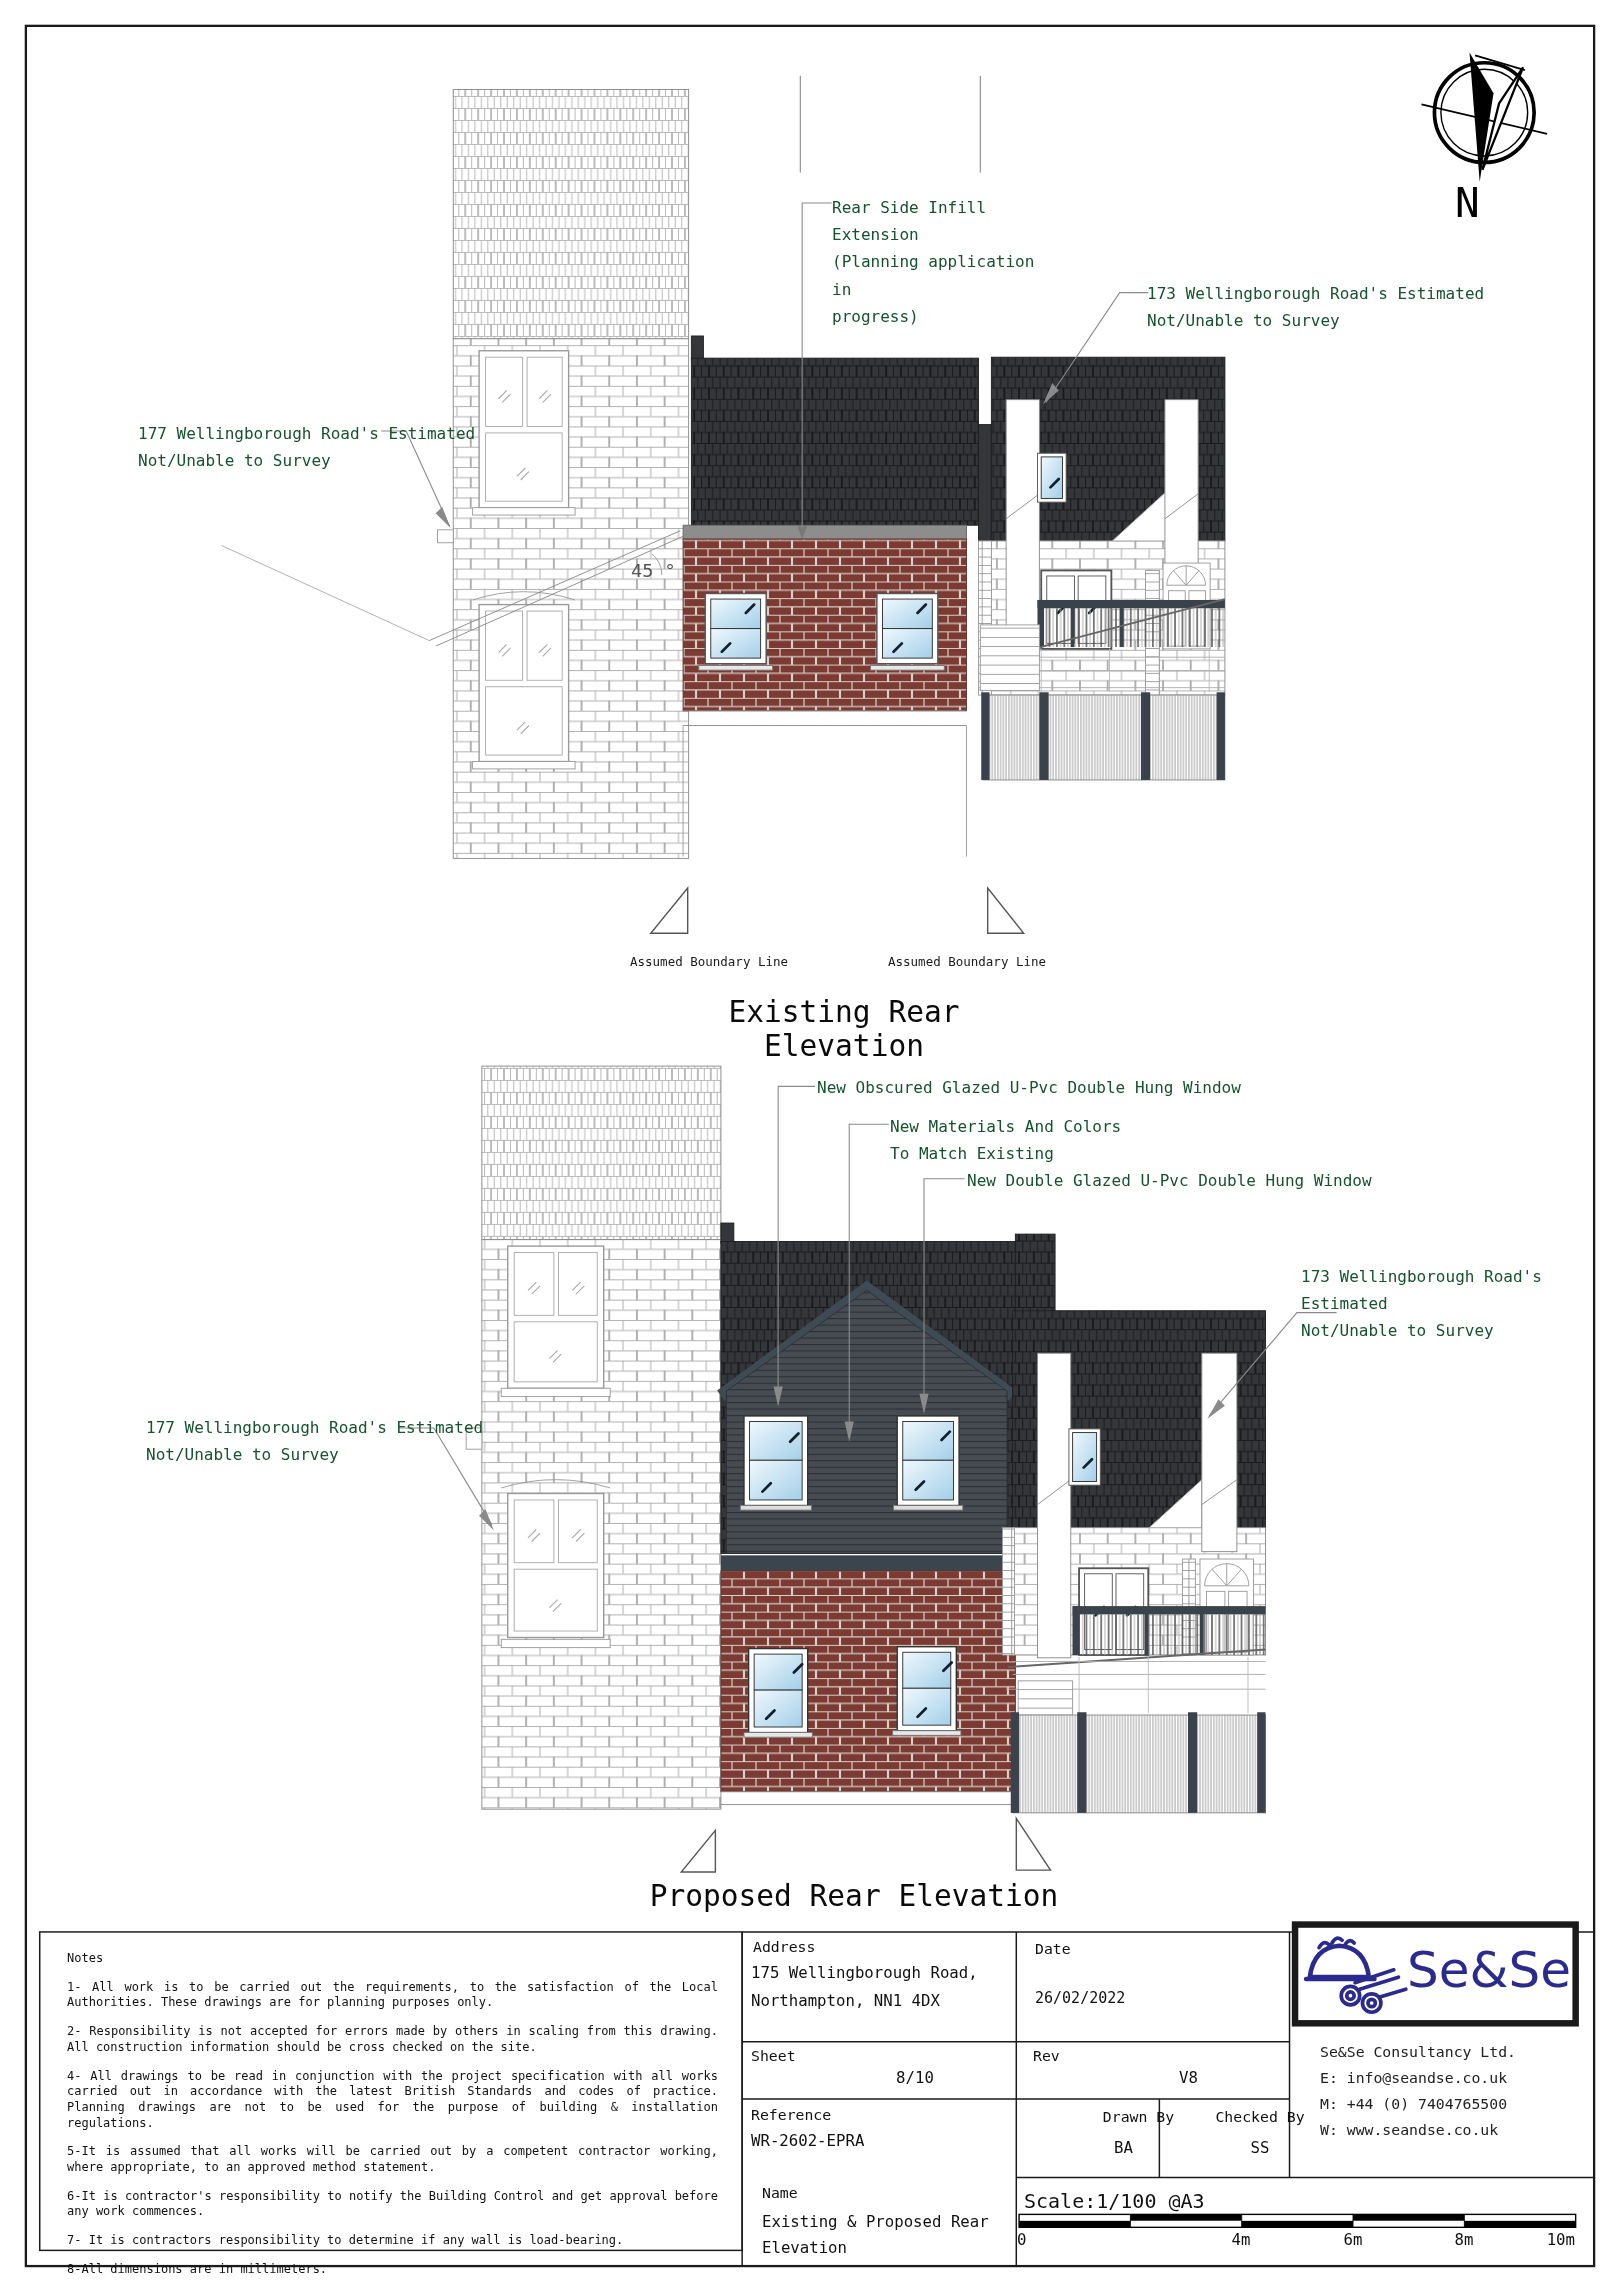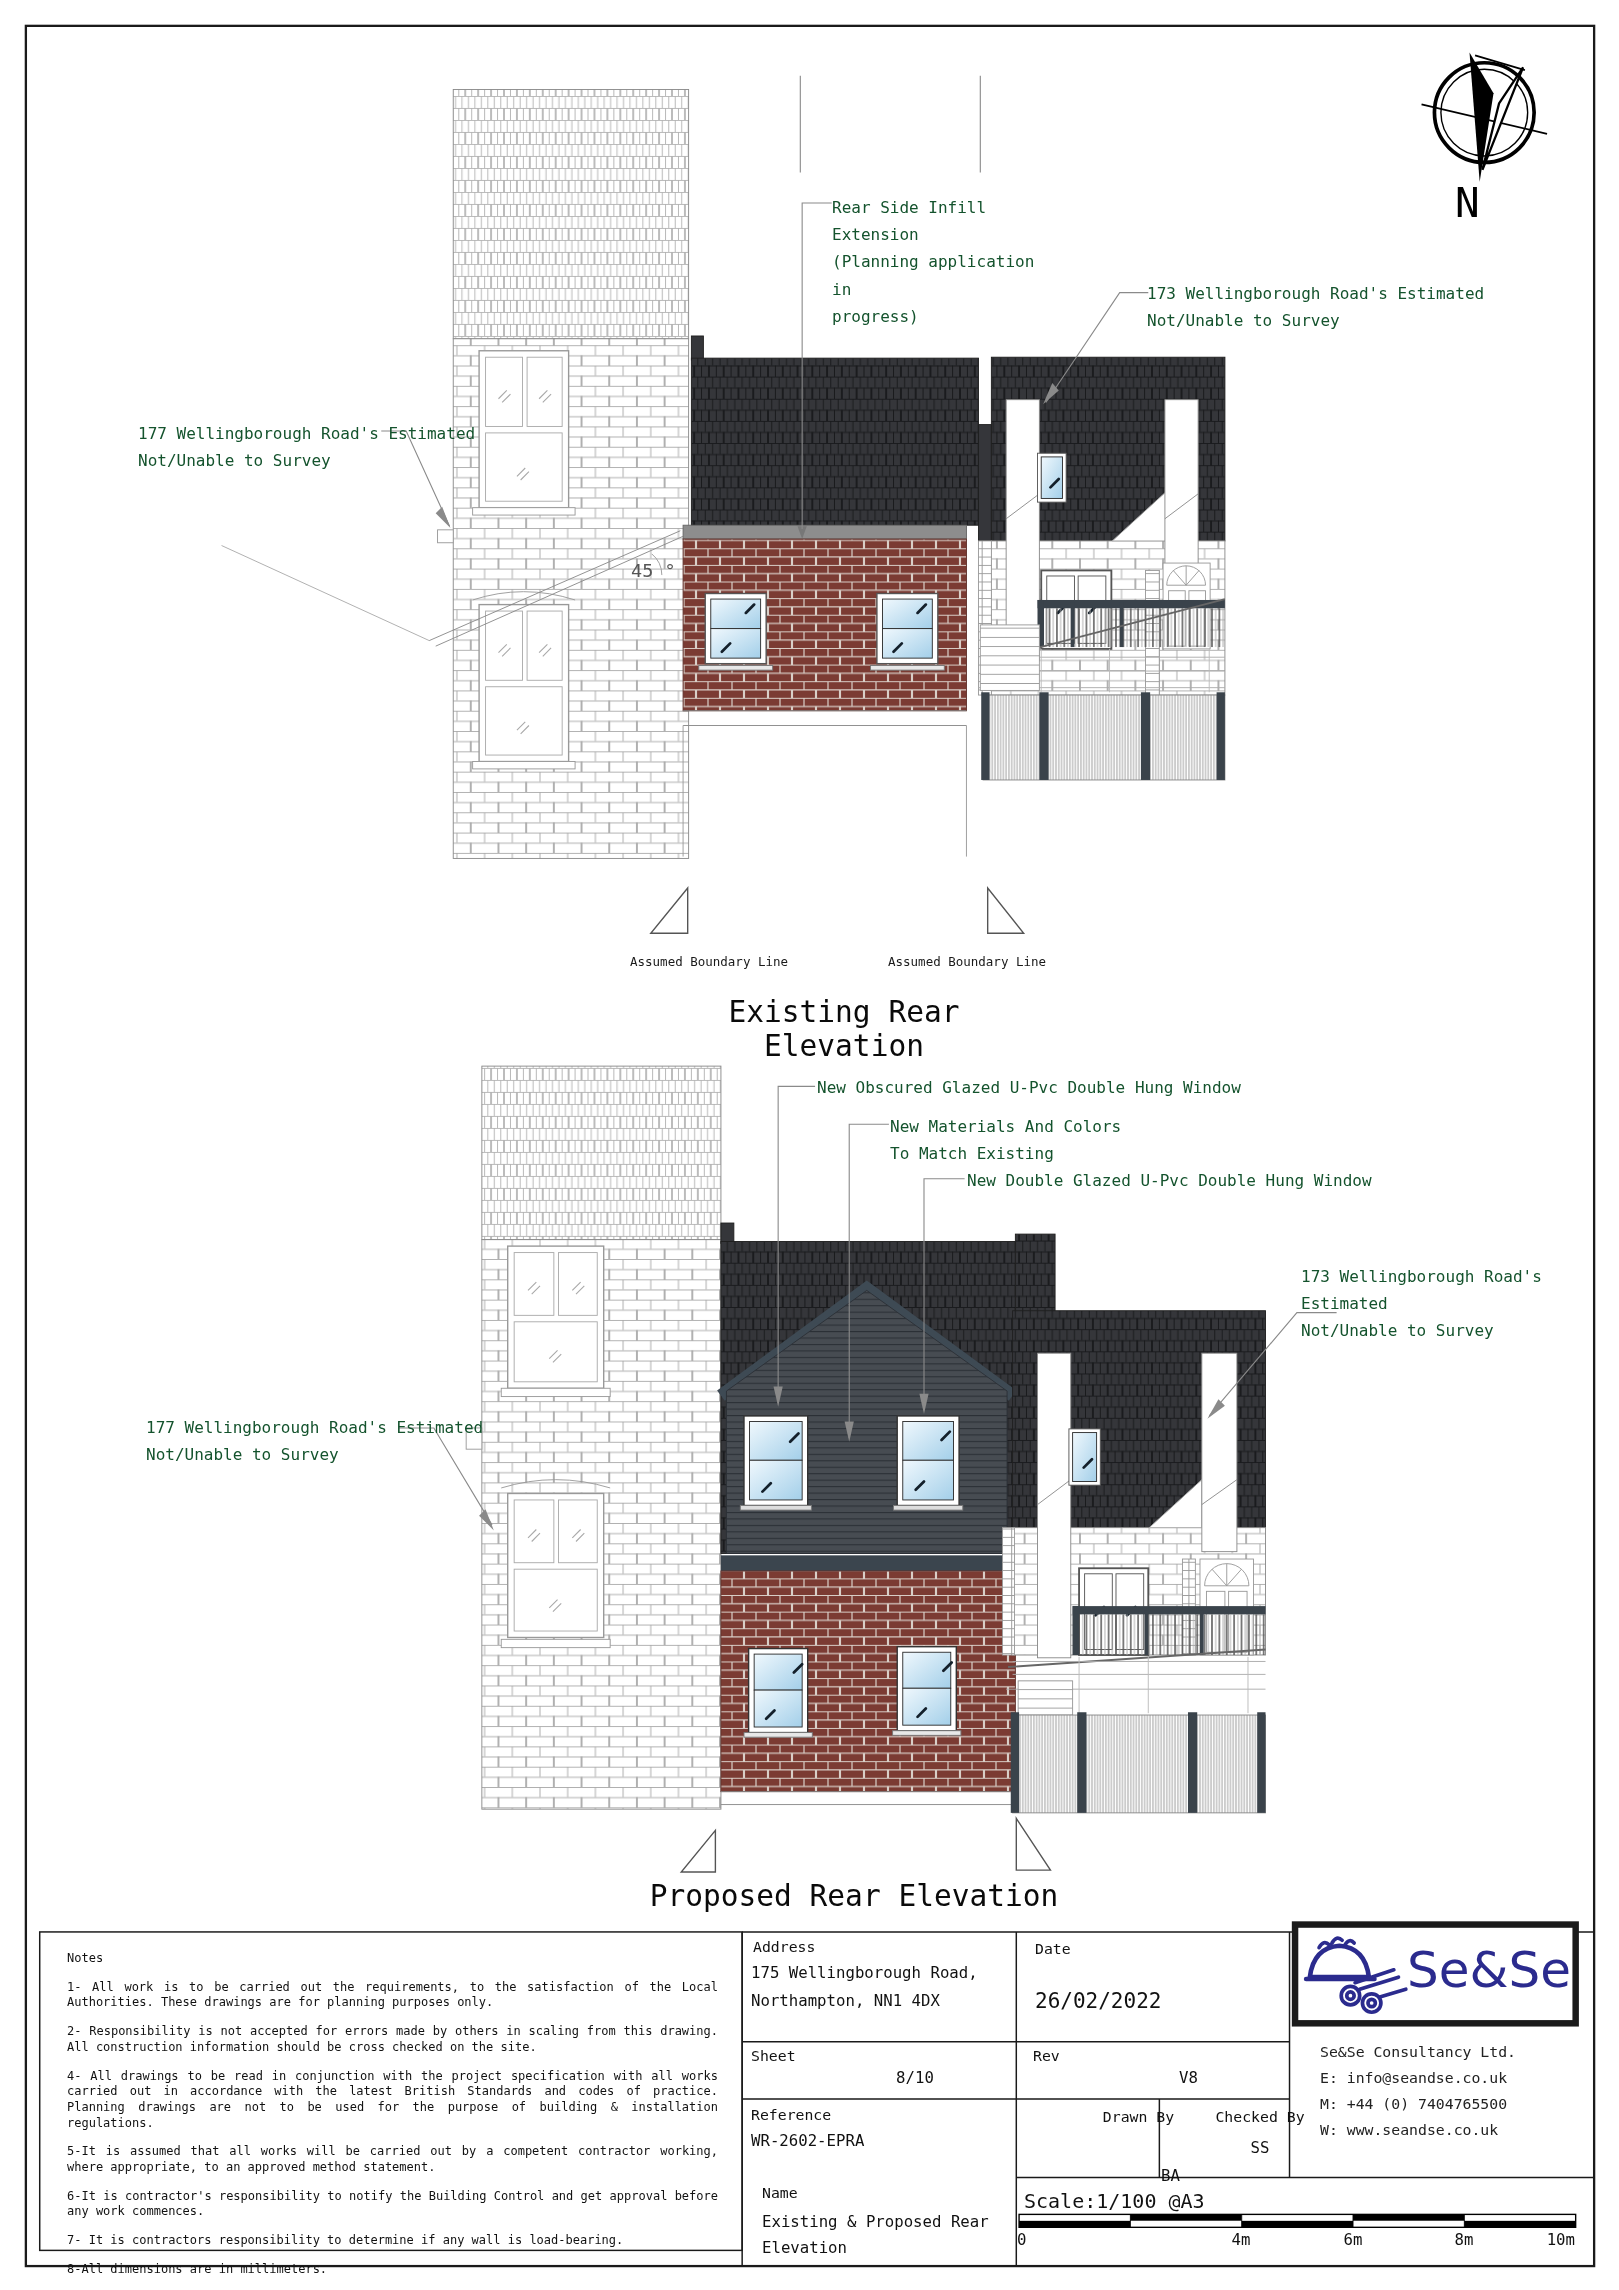--- a/index.html
+++ b/index.html
@@ -382,29 +382,29 @@
   <p>6-It is contractor's responsibility to notify the Building Control and get approval before any work commences.</p>
   <p>7- It is contractors responsibility to determine if any wall is load-bearing.</p>
   <p>8-All dimensions are in millimeters.</p>
   <p>9-The copyright of this drawing belongs to Se &amp; Se Consultancy Ltd.</p>
 </div>
 
 <div class="lbl" style="left:753px;top:1938px;">Address</div>
 <div class="val" style="left:751px;top:1964px;">175 Wellingborough Road,</div>
 <div class="val" style="left:751px;top:1992px;">Northampton, NN1 4DX</div>
 <div class="lbl" style="left:1035px;top:1940px;">Date</div>
-<div class="val" style="left:1035px;top:1989px;font-size:21px;">26/02/2022</div>
+<div class="val" style="left:1035px;top:1989px;font-size:15px;">26/02/2022</div>
 <div class="lbl" style="left:751px;top:2047px;">Sheet</div>
 <div class="val ctr" style="left:742px;top:2069px;width:274px;">8/10</div>
 <div class="lbl" style="left:1033px;top:2047px;">Rev</div>
 <div class="val ctr" style="left:1016px;top:2069px;width:273px;">V8</div>
 <div class="lbl" style="left:751px;top:2106px;">Reference</div>
 <div class="val" style="left:751px;top:2132px;">WR-2602-EPRA</div>
 <div class="lbl ctr" style="left:1016px;top:2108px;width:173px;">Drawn By</div>
-<div class="val ctr" style="left:1063px;top:2139px;width:143px;margin-top:28px;">BA</div>
+<div class="val ctr" style="left:1016px;top:2139px;width:143px;">BA</div>
 <div class="lbl ctr" style="left:1159px;top:2108px;width:130px;">Checked By</div>
 <div class="val ctr" style="left:1159px;top:2139px;width:130px;">SS</div>
 <div class="lbl" style="left:762px;top:2184px;">Name</div>
 <div class="val" style="left:762px;top:2209px;line-height:26px;">Existing &amp; Proposed Rear
 Elevation</div>
 <div class="lbl" style="left:1024px;top:2189px;font-size:20px;">Scale:1/100 @A3</div>
 <div class="tick" style="left:1017px;top:2230px;">0</div>
 <div class="tick" style="left:1241px;top:2230px;transform:translateX(-50%);">4m</div>
 <div class="tick" style="left:1353px;top:2230px;transform:translateX(-50%);">6m</div>
 <div class="tick" style="left:1464px;top:2230px;transform:translateX(-50%);">8m</div>

